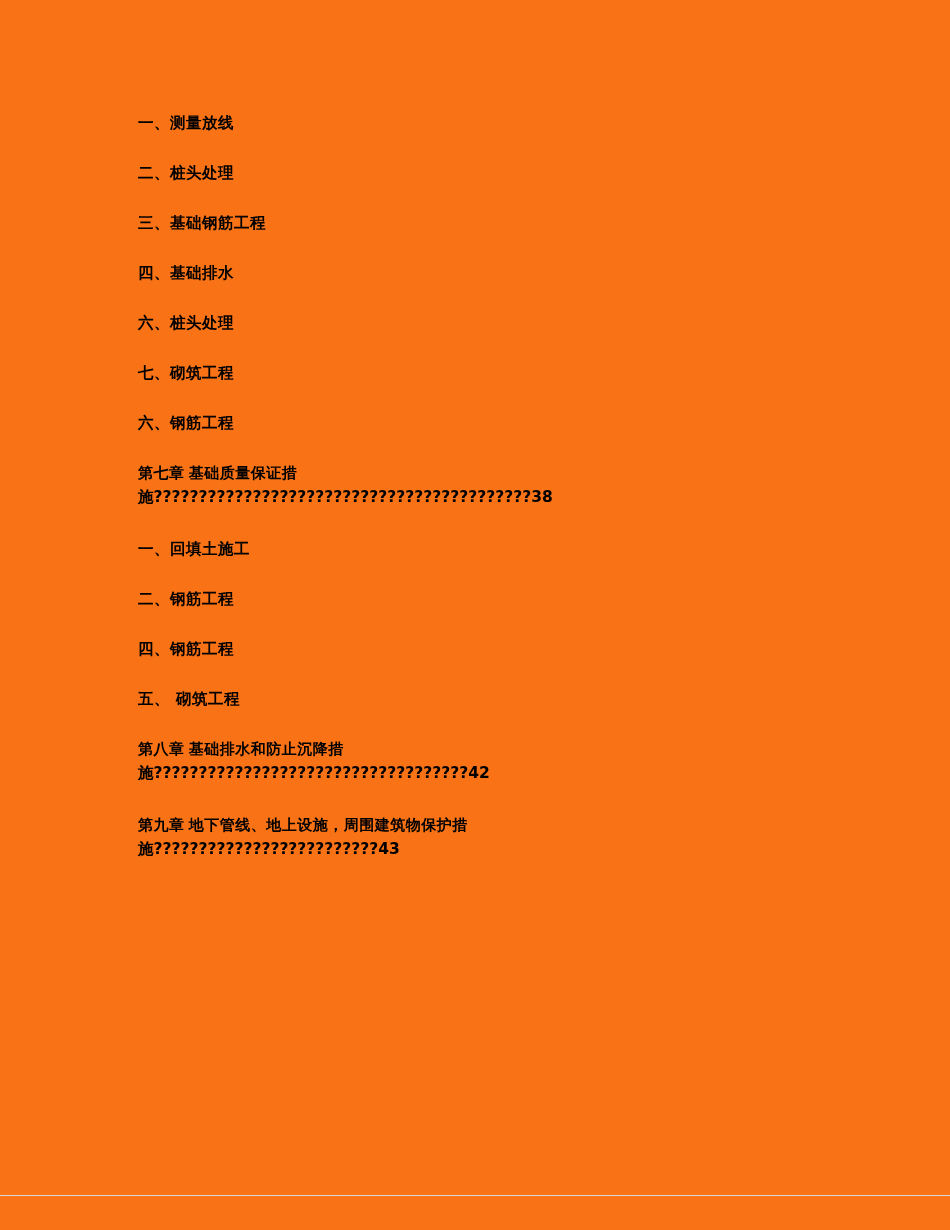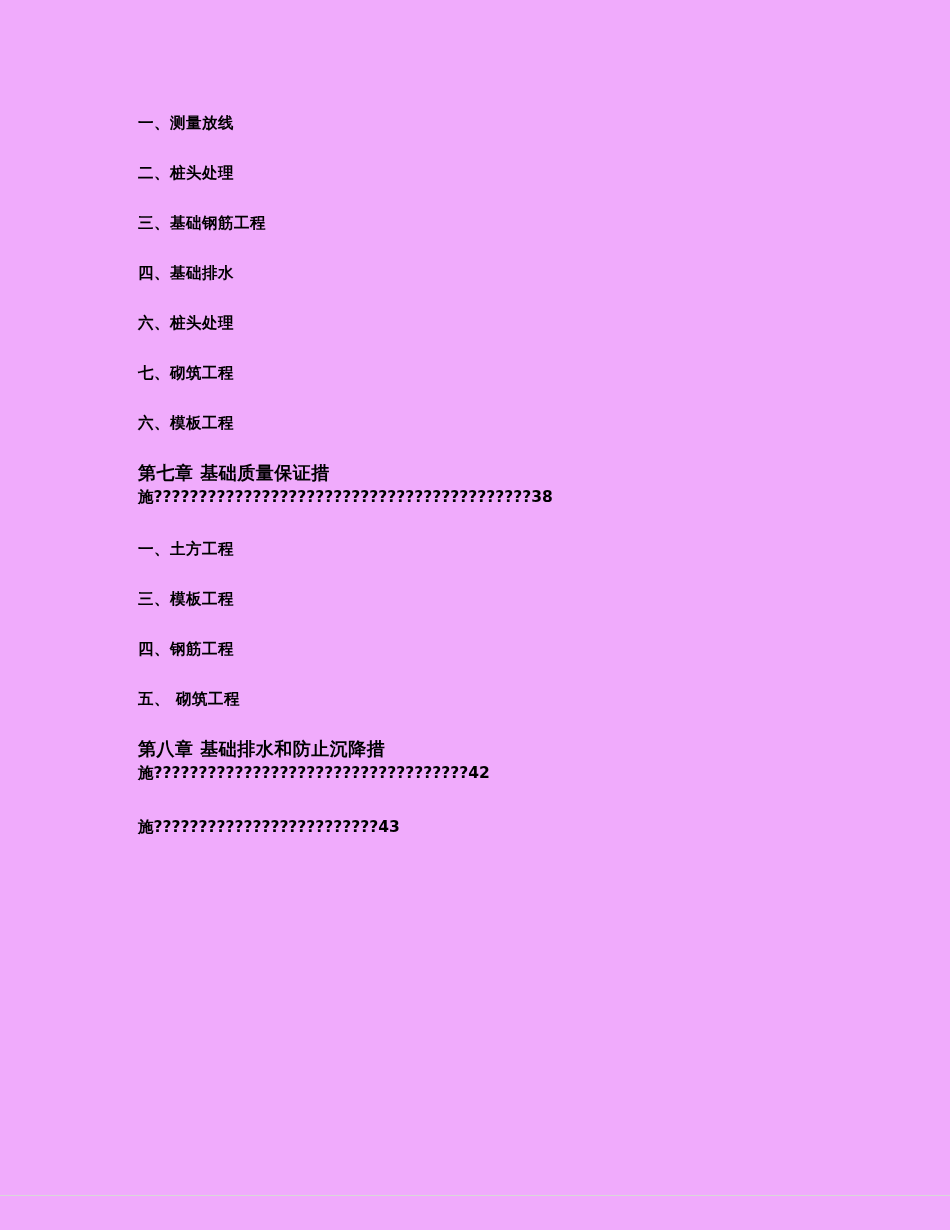--- a/index.html
+++ b/index.html
@@ -4,21 +4,21 @@
 <style>
   html, body {
     margin: 0;
     padding: 0;
     background: #ffffff;
   }
   .page {
     position: relative;
     width: 950px;
     height: 1230px;
-    background: #f0abfc;
+    background: #f97316;
     font-family: "DejaVu Sans", "Liberation Sans", sans-serif;
     overflow: hidden;
   }
   .content {
     position: absolute;
     left: 138px;
     top: 112px;
     width: 620px;
   }
   .line {
@@ -28,25 +28,26 @@
     letter-spacing: 0.5px;
     line-height: 22px;
     margin-bottom: 28px;
     white-space: pre-wrap;
     word-break: break-all;
   }
   .chapter {
     margin-bottom: 28px;
   }
   .chapter .l1 {
-    font-size: 18px;
+    font-size: 15px;
     font-weight: bold;
     color: #000000;
     letter-spacing: 0.5px;
     line-height: 22px;
+    font-family: Liberation Serif, serif;
   }
   .chapter .l2 {
     font-size: 15.5px;
     font-weight: bold;
     color: #000000;
     letter-spacing: 0px;
     line-height: 26px;
     word-break: break-all;
   }
   .bottom-rule {
@@ -63,37 +64,38 @@
 
 <div class="page">
   <div class="content">
 
     <div class="line">一、测量放线</div>
     <div class="line">二、桩头处理</div>
     <div class="line">三、基础钢筋工程</div>
     <div class="line">四、基础排水</div>
     <div class="line">六、桩头处理</div>
     <div class="line">七、砌筑工程</div>
-    <div class="line">六、模板工程</div>
+    <div class="line">六、钢筋工程</div>
 
     <div class="chapter">
       <div class="l1">第七章 基础质量保证措</div>
       <div class="l2">施??????????????????????????????????????????38</div>
     </div>
 
-    <div class="line">一、土方工程</div>
-    <div class="line">三、模板工程</div>
+    <div class="line">一、回填土施工</div>
+    <div class="line">二、钢筋工程</div>
     <div class="line">四、钢筋工程</div>
     <div class="line">五、 砌筑工程</div>
 
     <div class="chapter">
       <div class="l1">第八章 基础排水和防止沉降措</div>
       <div class="l2">施???????????????????????????????????42</div>
     </div>
 
 
     <div class="chapter">
+      <div class="l1">第九章 地下管线、地上设施，周围建筑物保护措</div>
       <div class="l2">施?????????????????????????43</div>
     </div>
 
   </div>
   <div class="bottom-rule"></div>
 </div>
 
 </body></html>

